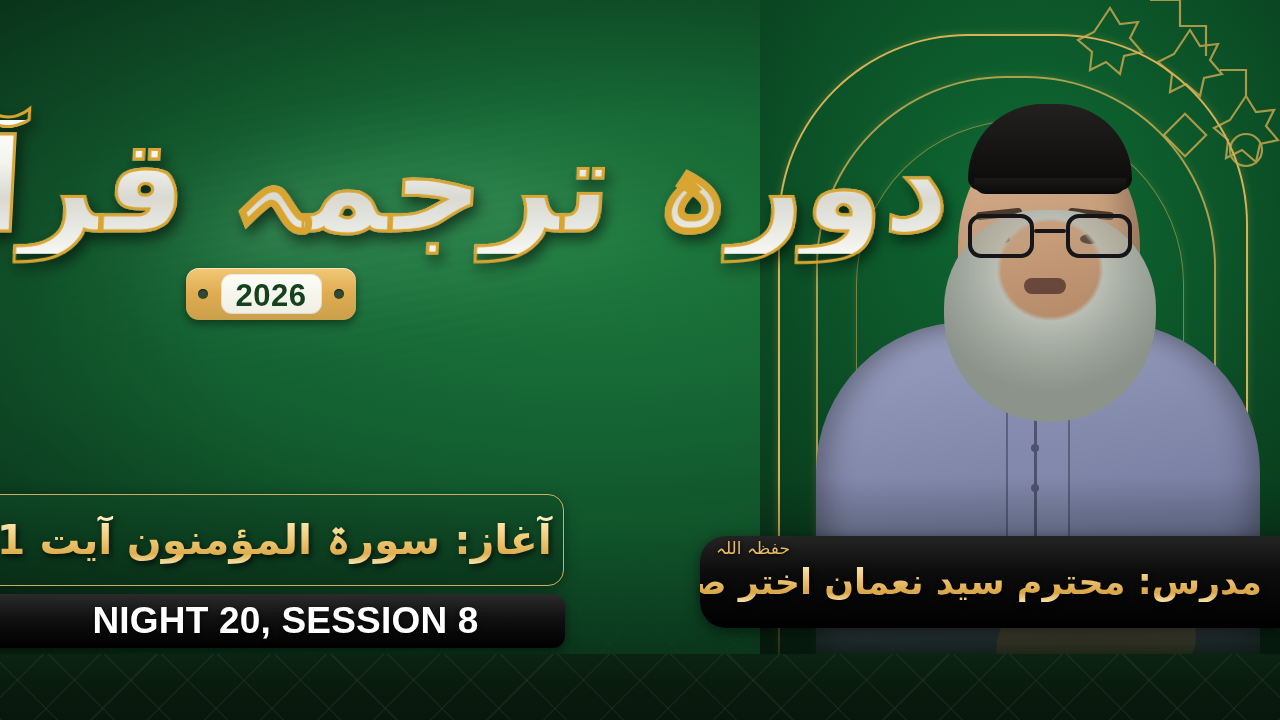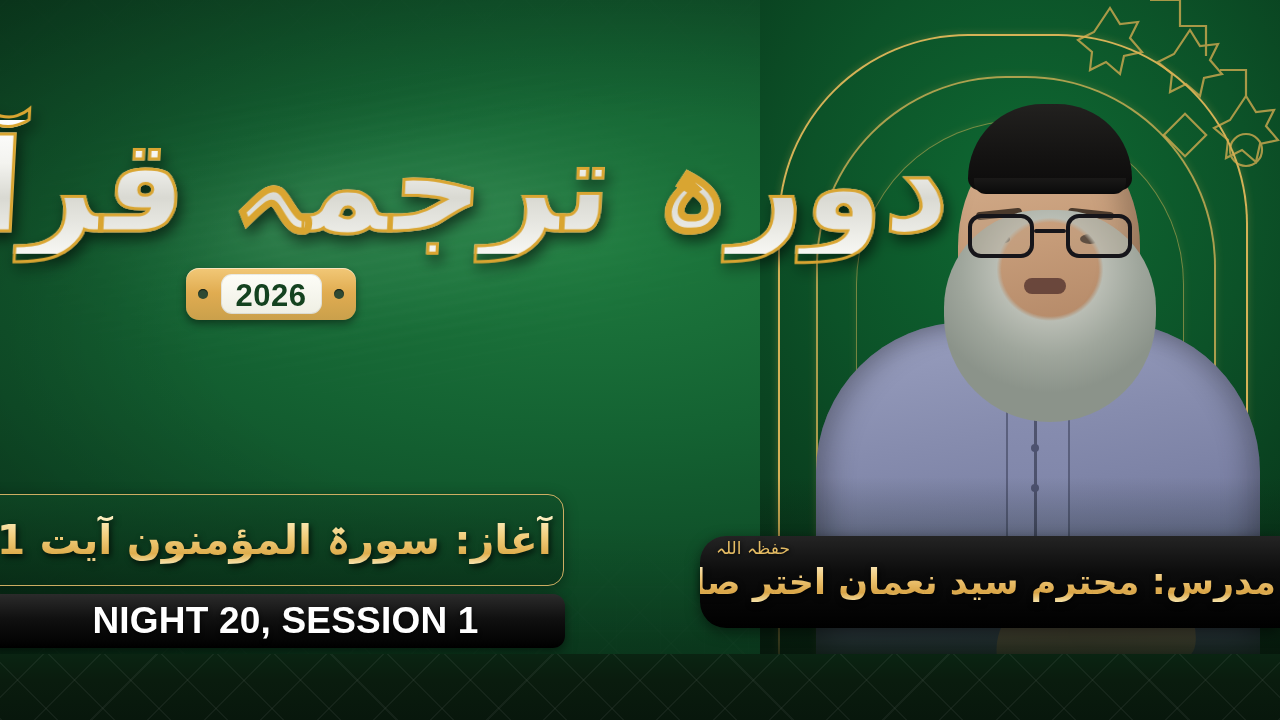--- a/index.html
+++ b/index.html
@@ -215,21 +215,21 @@
     padding-left:26px;
   }
 
   
   .speaker-bar{
     position:absolute;left:700px;top:536px;width:580px;height:92px;
     border-radius:26px 0 0 26px;
     background:linear-gradient(180deg,#242424 0%, #0c0c0c 40%, #000 100%);
     box-shadow:0 4px 14px rgba(0,0,0,.5);
     display:flex;align-items:center;justify-content:flex-start;
-    padding-right:4px;
+    padding-right:18px;
   }
   .speaker-name{
     direction:rtl;width:100%;text-align:center;
     font-family:"DejaVu Sans","Liberation Sans",sans-serif;
     font-size:35px;font-weight:700;white-space:nowrap;
     background:linear-gradient(180deg,#fbecc2 0%, #f0c878 40%, #d9a547 76%, #f6e2a8 100%);
     -webkit-background-clip:text;background-clip:text;color:transparent;
     filter:drop-shadow(1px 2px 3px rgba(0,0,0,.85));
   }
   .honorific{
@@ -315,21 +315,21 @@
       <span class="badge-year">2026</span>
     </span>
     <span class="badge-dot r"></span>
   </div>
 
   <div class="surah-box">
     <div class="surah-text">آغاز: سورۃ المؤمنون آیت 51</div>
   </div>
 
   <div class="night-bar">
-    <div class="night-text">NIGHT 20, SESSION 1</div>
+    <div class="night-text">NIGHT 20, SESSION 8</div>
   </div>
 
   <div class="speaker-bar">
     <div class="honorific">حفظہ اللہ</div>
     <div class="speaker-name">مدرس: محترم سید نعمان اختر صاحب</div>
   </div>
 
 
   <div class="bg-bottomstrip">
     <div class="strip-pat"></div>

